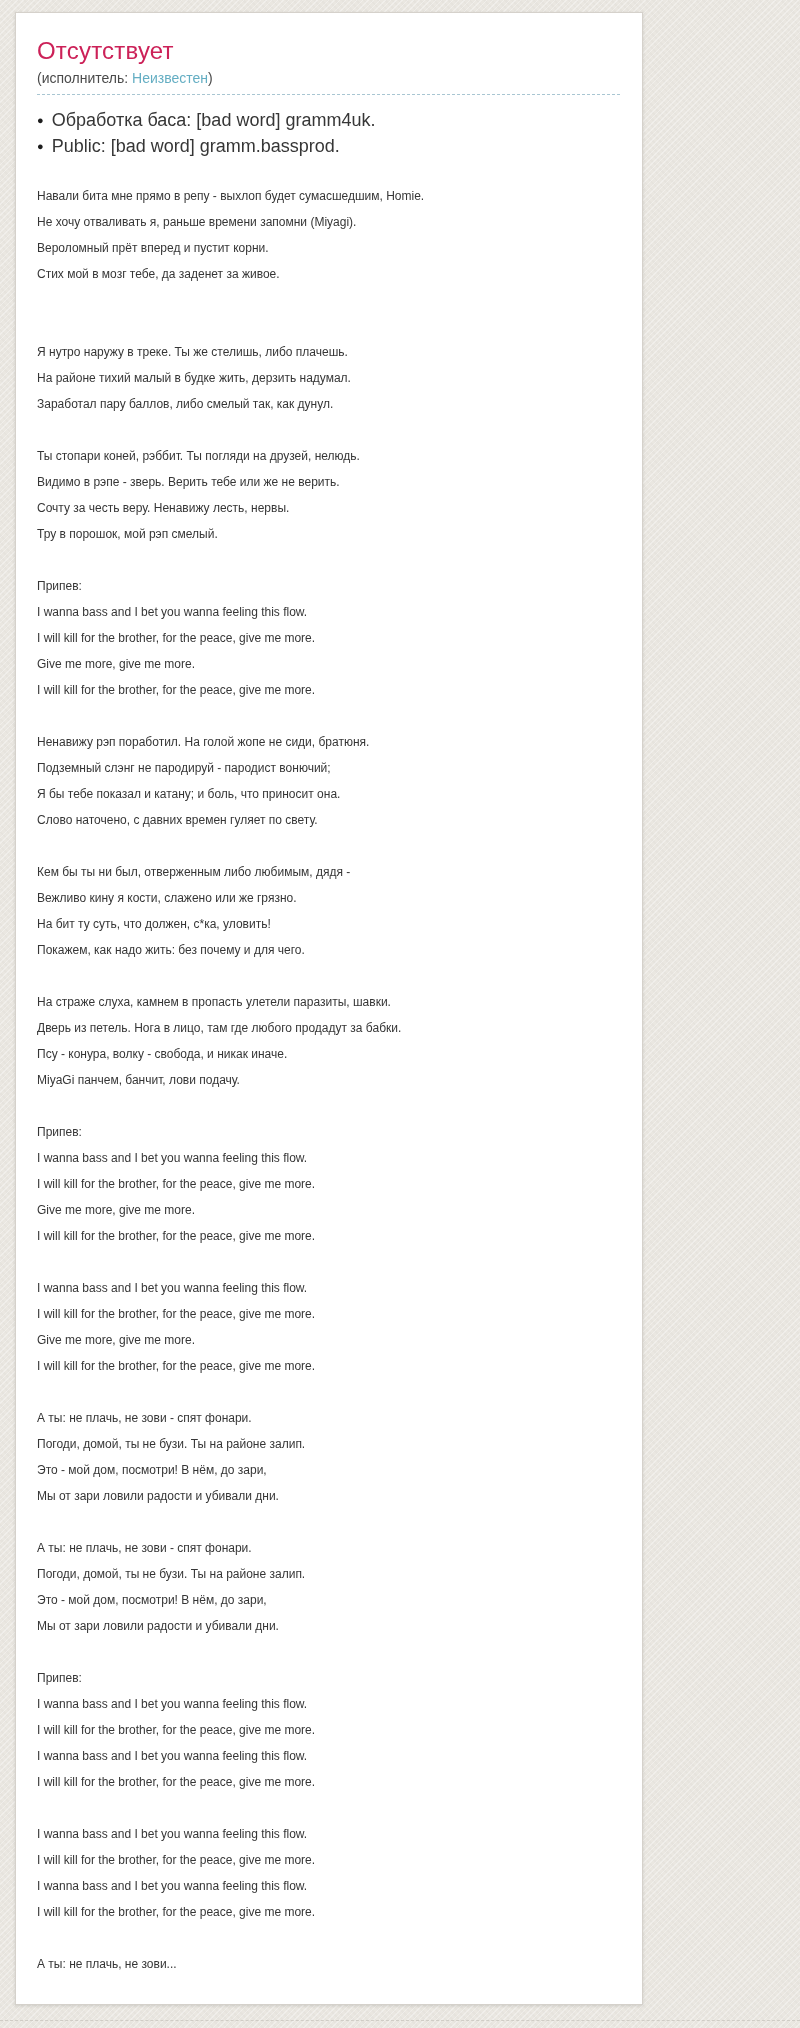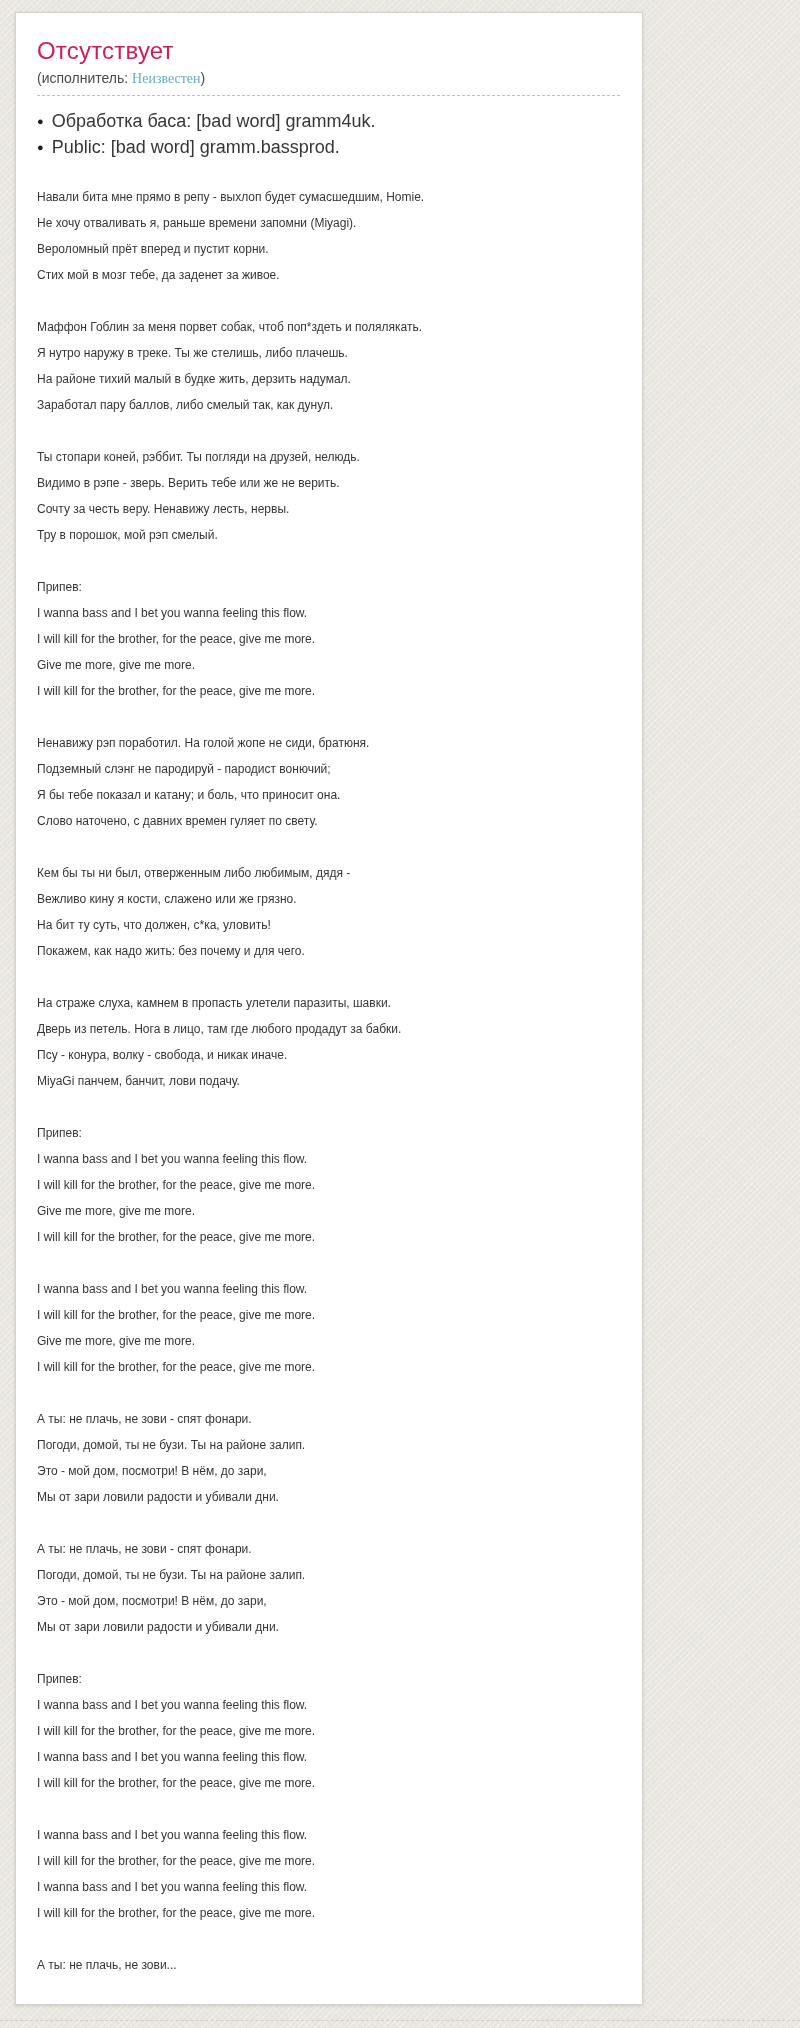--- a/index.html
+++ b/index.html
@@ -25,21 +25,21 @@
     border:1px solid var(--card-border);
     box-shadow:0 1px 3px rgba(0,0,0,.12);
     padding:24px 22px 0 21px;
   }
   .song-header{ border-bottom:1px dashed var(--sep); padding-bottom:8px; }
   .song-title{
     color:var(--title); font-size:24px; font-weight:400; line-height:28px;
     letter-spacing:.2px;
   }
   .artist-line{ margin-top:5px; font-size:14px; color:var(--muted); }
-  .artist-link{ color:var(--link); text-decoration:none; cursor:pointer;font-family:Liberation Serif, serif; }
+  .artist-link{ color:var(--link); text-decoration:none; cursor:pointer; }
   .credits{ list-style:none; margin-top:12px; }
   .credits li{
     font-size:18px; color:var(--text); line-height:26px;
   }
   .bullet{ font-size:11px; vertical-align:2px; margin-right:8px; color:#1d1d1d; }
   .lyrics{ color:var(--text); font-size:12px; }
   .lyrics p{ margin-top:26px; line-height:26px; }
   .lyrics p:first-child{ margin-top:24px; }
   .bottom-stitch{
     position:absolute; left:0; right:0; top:2020px;
@@ -55,21 +55,21 @@
     <div class="artist-line"><span>(исполнитель: </span><a class="artist-link">Неизвестен</a><span>)</span></div>
   </div>
 
   <ul class="credits">
       <li><span class="bullet">●</span><span>Обработка баса: [bad word] gramm4uk.</span></li>
       <li><span class="bullet">●</span><span>Public: [bad word] gramm.bassprod.</span></li>
     </ul>
 
   <div class="lyrics">
       <p><span>Навали бита мне прямо в репу - выхлоп будет сумасшедшим, Homie.</span><br><span>Не хочу отваливать я, раньше времени запомни (Miyagi).</span><br><span>Вероломный прёт вперед и пустит корни.</span><br><span>Стих мой в мозг тебе, да заденет за живое.</span></p>
-      <p><span>Маффон Гоблин за меня порвет собак, чтоб поп*здеть и полялякать.</span><br><span>Я нутро наружу в треке. Ты же стелишь, либо плачешь.</span><br><span>На районе тихий малый в будке жить, дерзить надумал.</span><br><span>Заработал пару баллов, либо смелый так, как дунул.</span></p>
+      <p><br><span>Я нутро наружу в треке. Ты же стелишь, либо плачешь.</span><br><span>На районе тихий малый в будке жить, дерзить надумал.</span><br><span>Заработал пару баллов, либо смелый так, как дунул.</span></p>
       <p><span>Ты стопари коней, рэббит. Ты погляди на друзей, нелюдь.</span><br><span>Видимо в рэпе - зверь. Верить тебе или же не верить.</span><br><span>Сочту за честь веру. Ненавижу лесть, нервы.</span><br><span>Тру в порошок, мой рэп смелый.</span></p>
       <p><span>Припев:</span><br><span>I wanna bass and I bet you wanna feeling this flow.</span><br><span>I will kill for the brother, for the peace, give me more.</span><br><span>Give me more, give me more.</span><br><span>I will kill for the brother, for the peace, give me more.</span></p>
       <p><span>Ненавижу рэп поработил. На голой жопе не сиди, братюня.</span><br><span>Подземный слэнг не пародируй - пародист вонючий;</span><br><span>Я бы тебе показал и катану; и боль, что приносит она.</span><br><span>Слово наточено, с давних времен гуляет по свету.</span></p>
       <p><span>Кем бы ты ни был, отверженным либо любимым, дядя -</span><br><span>Вежливо кину я кости, слажено или же грязно.</span><br><span>На бит ту суть, что должен, с*ка, уловить!</span><br><span>Покажем, как надо жить: без почему и для чего.</span></p>
       <p><span>На страже слуха, камнем в пропасть улетели паразиты, шавки.</span><br><span>Дверь из петель. Нога в лицо, там где любого продадут за бабки.</span><br><span>Псу - конура, волку - свобода, и никак иначе.</span><br><span>MiyaGi панчем, банчит, лови подачу.</span></p>
       <p><span>Припев:</span><br><span>I wanna bass and I bet you wanna feeling this flow.</span><br><span>I will kill for the brother, for the peace, give me more.</span><br><span>Give me more, give me more.</span><br><span>I will kill for the brother, for the peace, give me more.</span></p>
       <p><span>I wanna bass and I bet you wanna feeling this flow.</span><br><span>I will kill for the brother, for the peace, give me more.</span><br><span>Give me more, give me more.</span><br><span>I will kill for the brother, for the peace, give me more.</span></p>
       <p><span>А ты: не плачь, не зови - спят фонари.</span><br><span>Погоди, домой, ты не бузи. Ты на районе залип.</span><br><span>Это - мой дом, посмотри! В нём, до зари,</span><br><span>Мы от зари ловили радости и убивали дни.</span></p>
       <p><span>А ты: не плачь, не зови - спят фонари.</span><br><span>Погоди, домой, ты не бузи. Ты на районе залип.</span><br><span>Это - мой дом, посмотри! В нём, до зари,</span><br><span>Мы от зари ловили радости и убивали дни.</span></p>
       <p><span>Припев:</span><br><span>I wanna bass and I bet you wanna feeling this flow.</span><br><span>I will kill for the brother, for the peace, give me more.</span><br><span>I wanna bass and I bet you wanna feeling this flow.</span><br><span>I will kill for the brother, for the peace, give me more.</span></p>

